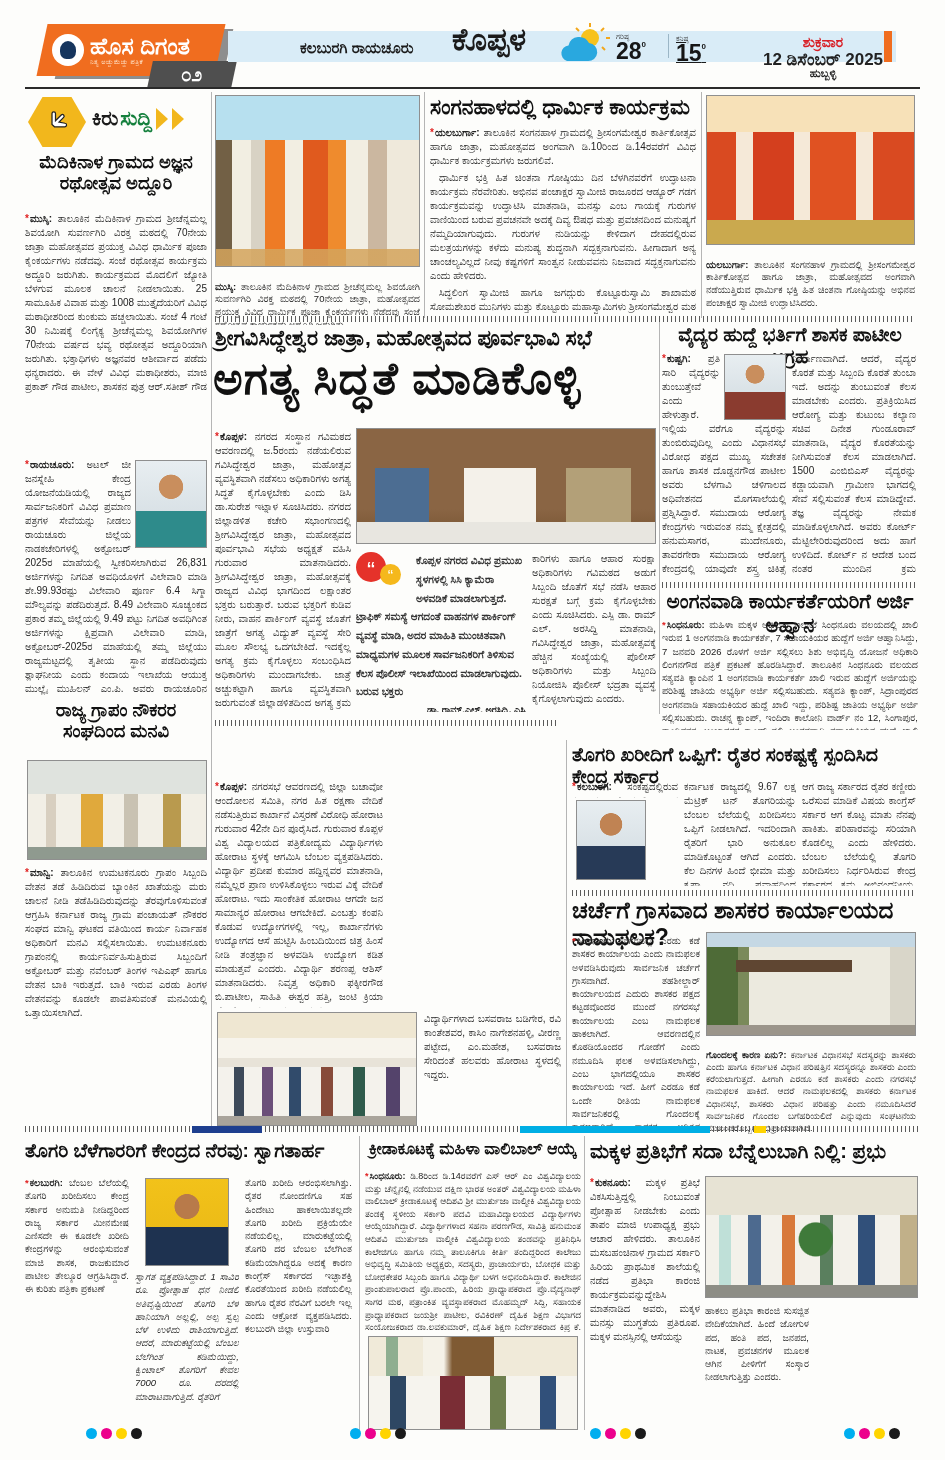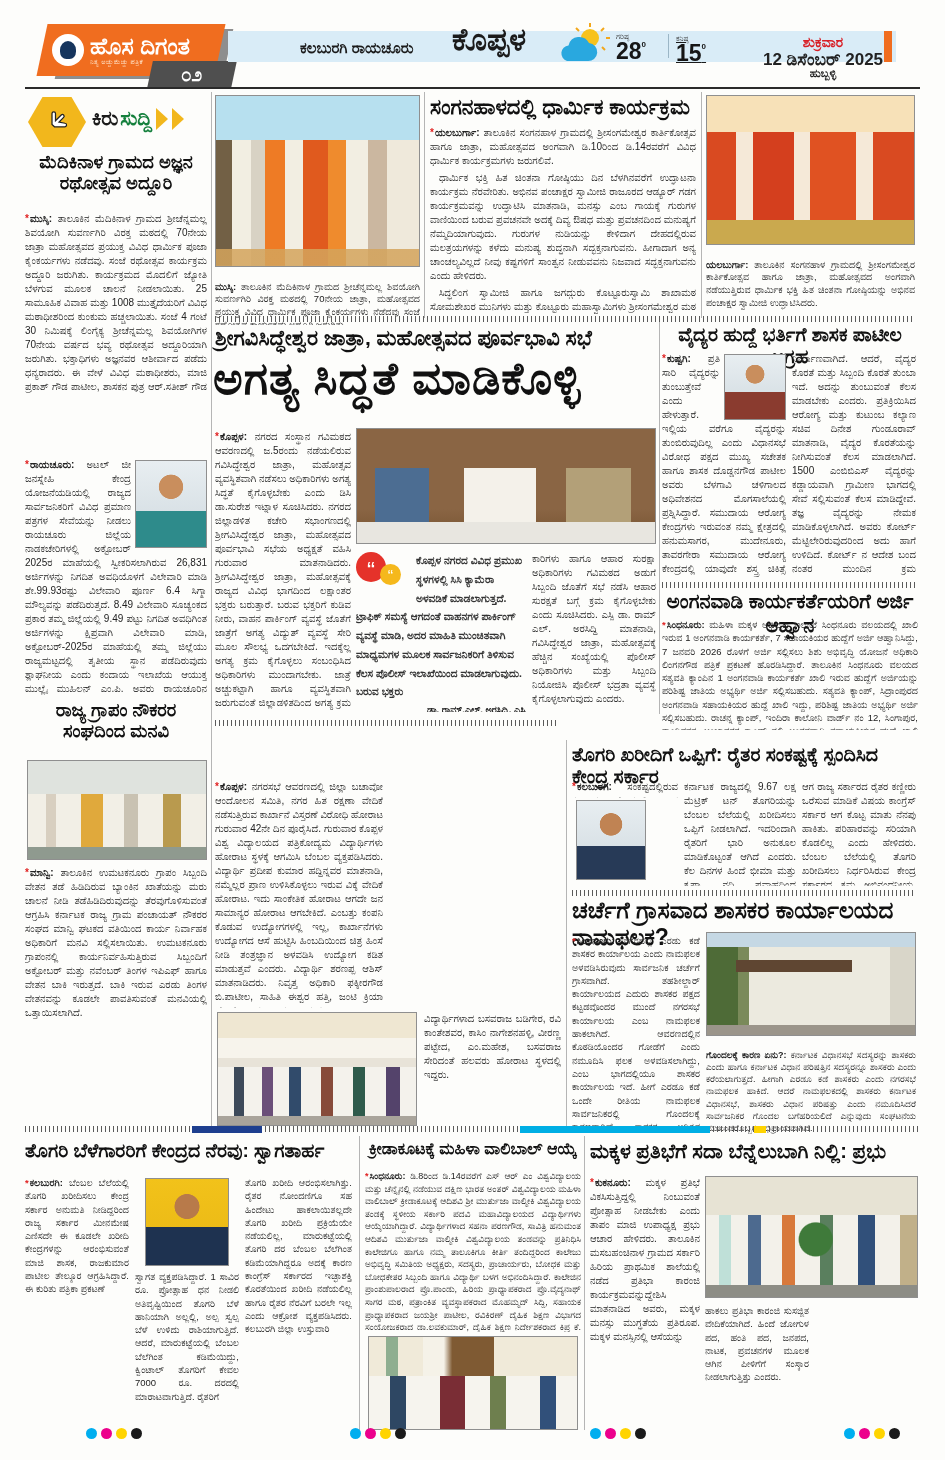--- a/index.html
+++ b/index.html
@@ -297,21 +297,21 @@
   <div class="mark" style="left:520px;width:190px;background:#00aee4;"></div>
   <div class="mark" style="left:754px;width:12px;background:#ffd400;"></div>
 
   <h2 class="hl abs" style="left:25px;top:1140px;width:330px;font-size:19px;">ತೊಗರಿ ಬೆಳೆಗಾರರಿಗೆ ಕೇಂದ್ರದ ನೆರವು: ಸ್ವಾಗತಾರ್ಹ</h2>
   <p class="bd abs" style="left:25px;top:1176px;width:104px;height:250px;font-size:9.5px;">
     <span class="st">*</span><b class="pl">ಕಲಬುರಗಿ:</b>
     <span>ಬೆಂಬಲ ಬೆಲೆಯಲ್ಲಿ ತೊಗರಿ ಖರೀದಿಸಲು ಕೇಂದ್ರ ಸರ್ಕಾರ ಅನುಮತಿ ನೀಡಿದ್ದರಿಂದ ರಾಜ್ಯ ಸರ್ಕಾರ ಮೀನಮೇಷ ಎಣಿಸದೇ ಈ ಕೂಡಲೇ ಖರೀದಿ ಕೇಂದ್ರಗಳನ್ನು ಆರಂಭಿಸುವಂತೆ ಮಾಜಿ ಶಾಸಕ, ರಾಜಕುಮಾರ ಪಾಟೀಲ ತೇಲ್ಕೂರ ಆಗ್ರಹಿಸಿದ್ದಾರೆ. ಈ ಕುರಿತು ಪತ್ರಿಕಾ ಪ್ರಕಟಣೆ</span>
   </p>
   <div class="abs" style="left:135px;top:1176px;width:104px;height:250px;overflow:hidden;">
     <div class="pf pf-yellow" style="position:relative;width:84px;height:88px;margin:2px auto 4px;"></div>
-    <p class="bd" style="font-size:9.5px;">ಸ್ವಾಗತ ವ್ಯಕ್ತಪಡಿಸಿದ್ದಾರೆ. 1 ಸಾವಿರ ರೂ. ಪ್ರೋತ್ಸಾಹ ಧನ ನೀಡಲಿ ಅತಿವೃಷ್ಟಿಯಿಂದ ತೊಗರಿ ಬೆಳೆ ಹಾನಿಯಾಗಿ ಅಲ್ಲಲ್ಲಿ, ಅಲ್ಪ ಸ್ವಲ್ಪ ಬೆಳೆ ಉಳಿದು ರಾಶಿಯಾಗುತ್ತಿದೆ. ಆದರೆ, ಮಾರುಕಟ್ಟೆಯಲ್ಲಿ ಬೆಂಬಲ ಬೆಲೆಗಿಂತ ಕಡಿಮೆಯಿದ್ದು, ಕ್ವಿಂಟಾಲ್ ತೊಗರಿಗೆ ಕೇವಲ 7000 ರೂ. ದರದಲ್ಲಿ ಮಾರಾಟವಾಗುತ್ತಿದೆ. ರೈತರಿಗೆ</p>
+    <p class="bd" style="font-size:9.5px;font-style:italic;">ಸ್ವಾಗತ ವ್ಯಕ್ತಪಡಿಸಿದ್ದಾರೆ. 1 ಸಾವಿರ ರೂ. ಪ್ರೋತ್ಸಾಹ ಧನ ನೀಡಲಿ ಅತಿವೃಷ್ಟಿಯಿಂದ ತೊಗರಿ ಬೆಳೆ ಹಾನಿಯಾಗಿ ಅಲ್ಲಲ್ಲಿ, ಅಲ್ಪ ಸ್ವಲ್ಪ ಬೆಳೆ ಉಳಿದು ರಾಶಿಯಾಗುತ್ತಿದೆ. ಆದರೆ, ಮಾರುಕಟ್ಟೆಯಲ್ಲಿ ಬೆಂಬಲ ಬೆಲೆಗಿಂತ ಕಡಿಮೆಯಿದ್ದು, ಕ್ವಿಂಟಾಲ್ ತೊಗರಿಗೆ ಕೇವಲ 7000 ರೂ. ದರದಲ್ಲಿ ಮಾರಾಟವಾಗುತ್ತಿದೆ. ರೈತರಿಗೆ</p>
   </div>
   <p class="bd abs" style="left:245px;top:1176px;width:107px;height:250px;font-size:9.5px;">ತೊಗರಿ ಖರೀದಿ ಆರಂಭಿಸಲಾಗಿತ್ತು. ರೈತರ ನೋಂದಣಿಗೂ ಸಹ ಹಿಂದೇಟು ಹಾಕಲಾಯಿತಲ್ಲದೇ ತೊಗರಿ ಖರೀದಿ ಪ್ರಕ್ರಿಯೆಯೇ ನಡೆಯಲಿಲ್ಲ, ಮಾರುಕಟ್ಟೆಯಲ್ಲಿ ತೊಗರಿ ದರ ಬೆಂಬಲ ಬೆಲೆಗಿಂತ ಕಡಿಮೆಯಾಗಿದ್ದರೂ ಅದಕ್ಕೆ ಕಾರಣ ಕಾಂಗ್ರೆಸ್ ಸರ್ಕಾರದ ಇಚ್ಛಾಶಕ್ತಿ ಕೊರತೆಯಿಂದ ಖರೀದಿ ನಡೆಯಲಿಲ್ಲ ಹಾಗೂ ರೈತರ ನೆರವಿಗೆ ಬರಲೇ ಇಲ್ಲ ಎಂದು ಆಕ್ರೋಶ ವ್ಯಕ್ತಪಡಿಸಿದರು. ಕಲಬುರಗಿ ಜಿಲ್ಲಾ ಉಸ್ತುವಾರಿ</p>
 
   <h2 class="hl ctr abs" style="left:365px;top:1140px;width:216px;font-size:16px;">ಕ್ರೀಡಾಕೂಟಕ್ಕೆ ಮಹಿಳಾ ವಾಲಿಬಾಲ್ ಆಯ್ಕೆ</h2>
   <p class="bd abs" style="left:365px;top:1170px;width:216px;height:162px;font-size:9px;">
     <span class="st">*</span><b class="pl">ಸಿಂಧನೂರು:</b>
     <span>ಡಿ.8ರಿಂದ ಡಿ.14ರವರೆಗೆ ಎಸ್ ಆರ್ ಎಂ ವಿಶ್ವವಿದ್ಯಾಲಯ ಮತ್ತು ಚೆನ್ನೈನಲ್ಲಿ ನಡೆಯುವ ದಕ್ಷಿಣ ಭಾರತ ಅಂತರ್ ವಿಶ್ವವಿದ್ಯಾಲಯ ಮಹಿಳಾ ವಾಲಿಬಾಲ್ ಕ್ರೀಡಾಕೂಟಕ್ಕೆ ಆದಿಶವಿ ಶ್ರೀ ಮುರ್ತುಜಾ ವಾಲ್ಮೀಕಿ ವಿಶ್ವವಿದ್ಯಾಲಯ ತಂಡಕ್ಕೆ ಸ್ಥಳೀಯ ಸರ್ಕಾರಿ ಪದವಿ ಮಹಾವಿದ್ಯಾಲಯದ ವಿದ್ಯಾರ್ಥಿಗಳು ಆಯ್ಕೆಯಾಗಿದ್ದಾರೆ. ವಿದ್ಯಾರ್ಥಿಗಳಾದ ಸಹನಾ ಪರಣಗೌಡ, ಸಾವಿತ್ರಿ ಹನುಮಂತ ಆದಿಶವಿ ಮುರ್ತುಜಾ ವಾಲ್ಮೀಕಿ ವಿಶ್ವವಿದ್ಯಾಲಯ ತಂಡವನ್ನು ಪ್ರತಿನಿಧಿಸಿ ಕಾಲೇಜಿಗೂ ಹಾಗೂ ನಮ್ಮ ತಾಲೂಕಿಗೂ ಕೀರ್ತಿ ತಂದಿದ್ದರಿಂದ ಕಾಲೇಜು ಅಭಿವೃದ್ಧಿ ಸಮಿತಿಯ ಅಧ್ಯಕ್ಷರು, ಸದಸ್ಯರು, ಪ್ರಾಚಾರ್ಯರು, ಬೋಧಕ ಮತ್ತು ಬೋಧಕೇತರ ಸಿಬ್ಬಂದಿ ಹಾಗೂ ವಿದ್ಯಾರ್ಥಿ ಬಳಗ ಅಭಿನಂದಿಸಿದ್ದಾರೆ. ಕಾಲೇಜಿನ ಪ್ರಾಂಶುಪಾಲರಾದ ಪ್ರೊ.ಪಾಂಡು, ಹಿರಿಯ ಪ್ರಾಧ್ಯಾಪಕರಾದ ಪ್ರೊ.ವೈದ್ಯನಾಥ್ ಸಾಗರ ಮಠ, ಪತ್ರಾಂಕಿತ ವ್ಯವಸ್ಥಾಪಕರಾದ ಮೊಹಮ್ಮದ್ ಸಿದ್ದಿ, ಸಹಾಯಕ ಪ್ರಾಧ್ಯಾಪಕರಾದ ಜಯಶ್ರೀ ಪಾಟೀಲ, ರವಿಕಿರಣ್ ದೈಹಿಕ ಶಿಕ್ಷಣ ವಿಭಾಗದ ಸಂಯೋಜಕರಾದ ಡಾ.ಲವಕುಮಾರ್, ದೈಹಿಕ ಶಿಕ್ಷಣ ನಿರ್ದೇಶಕರಾದ ಕಿಪ್ರ ಕೆ. ಉಪಸ್ಥಿತರಿದ್ದರು.</span>
   </p>
   <div class="ph" id="ph-awards" style="left:368px;top:1336px;width:210px;height:94px;"></div>
 

